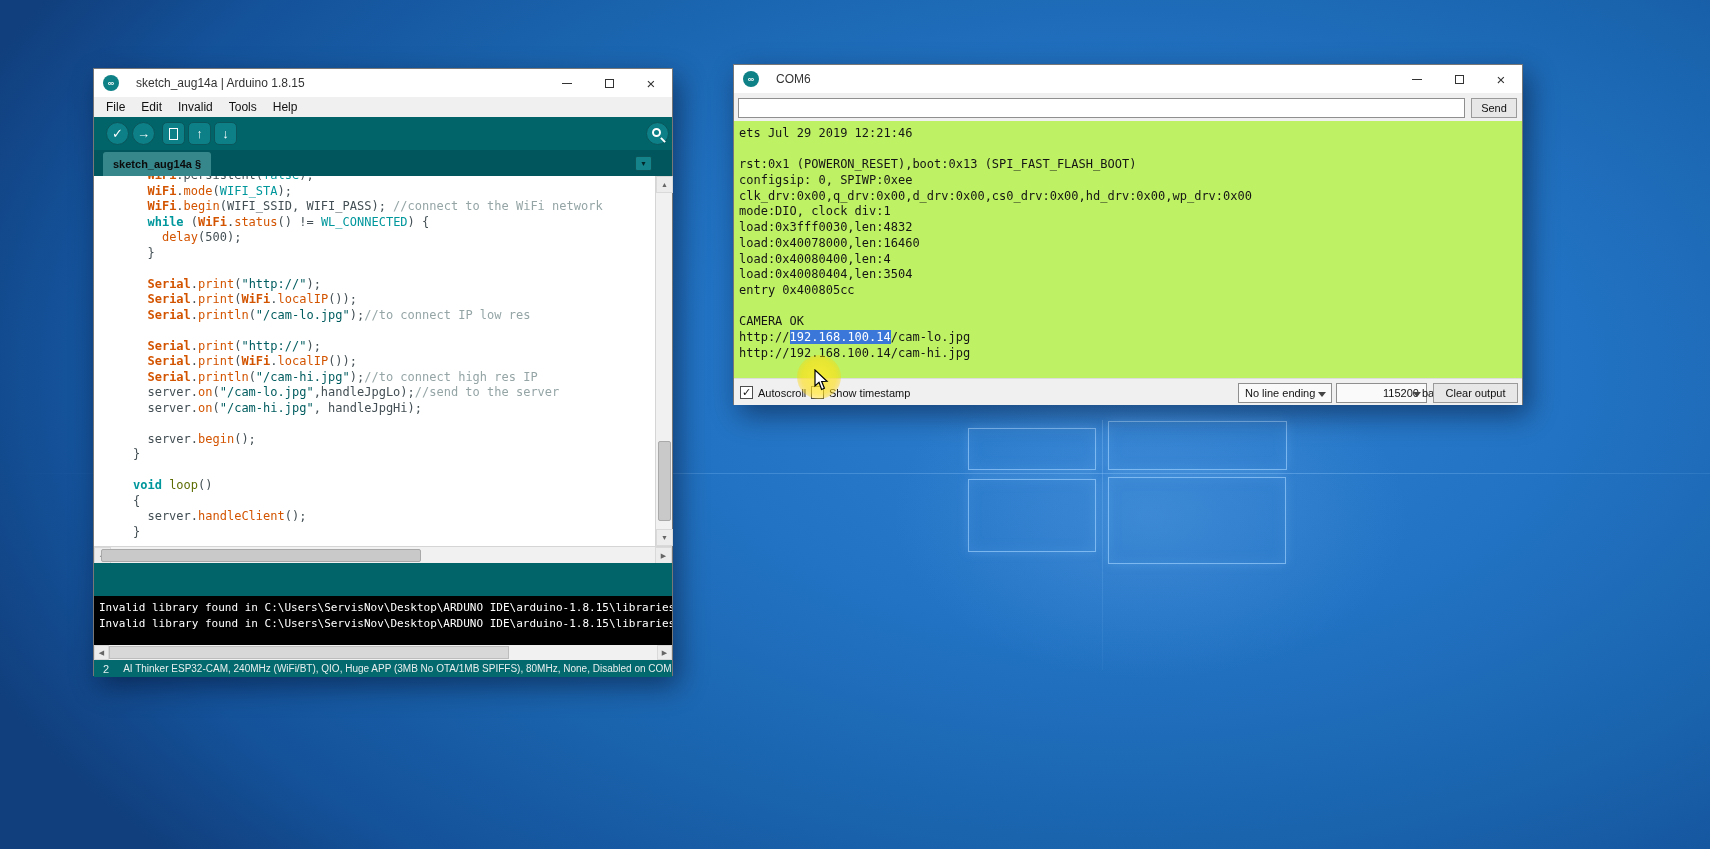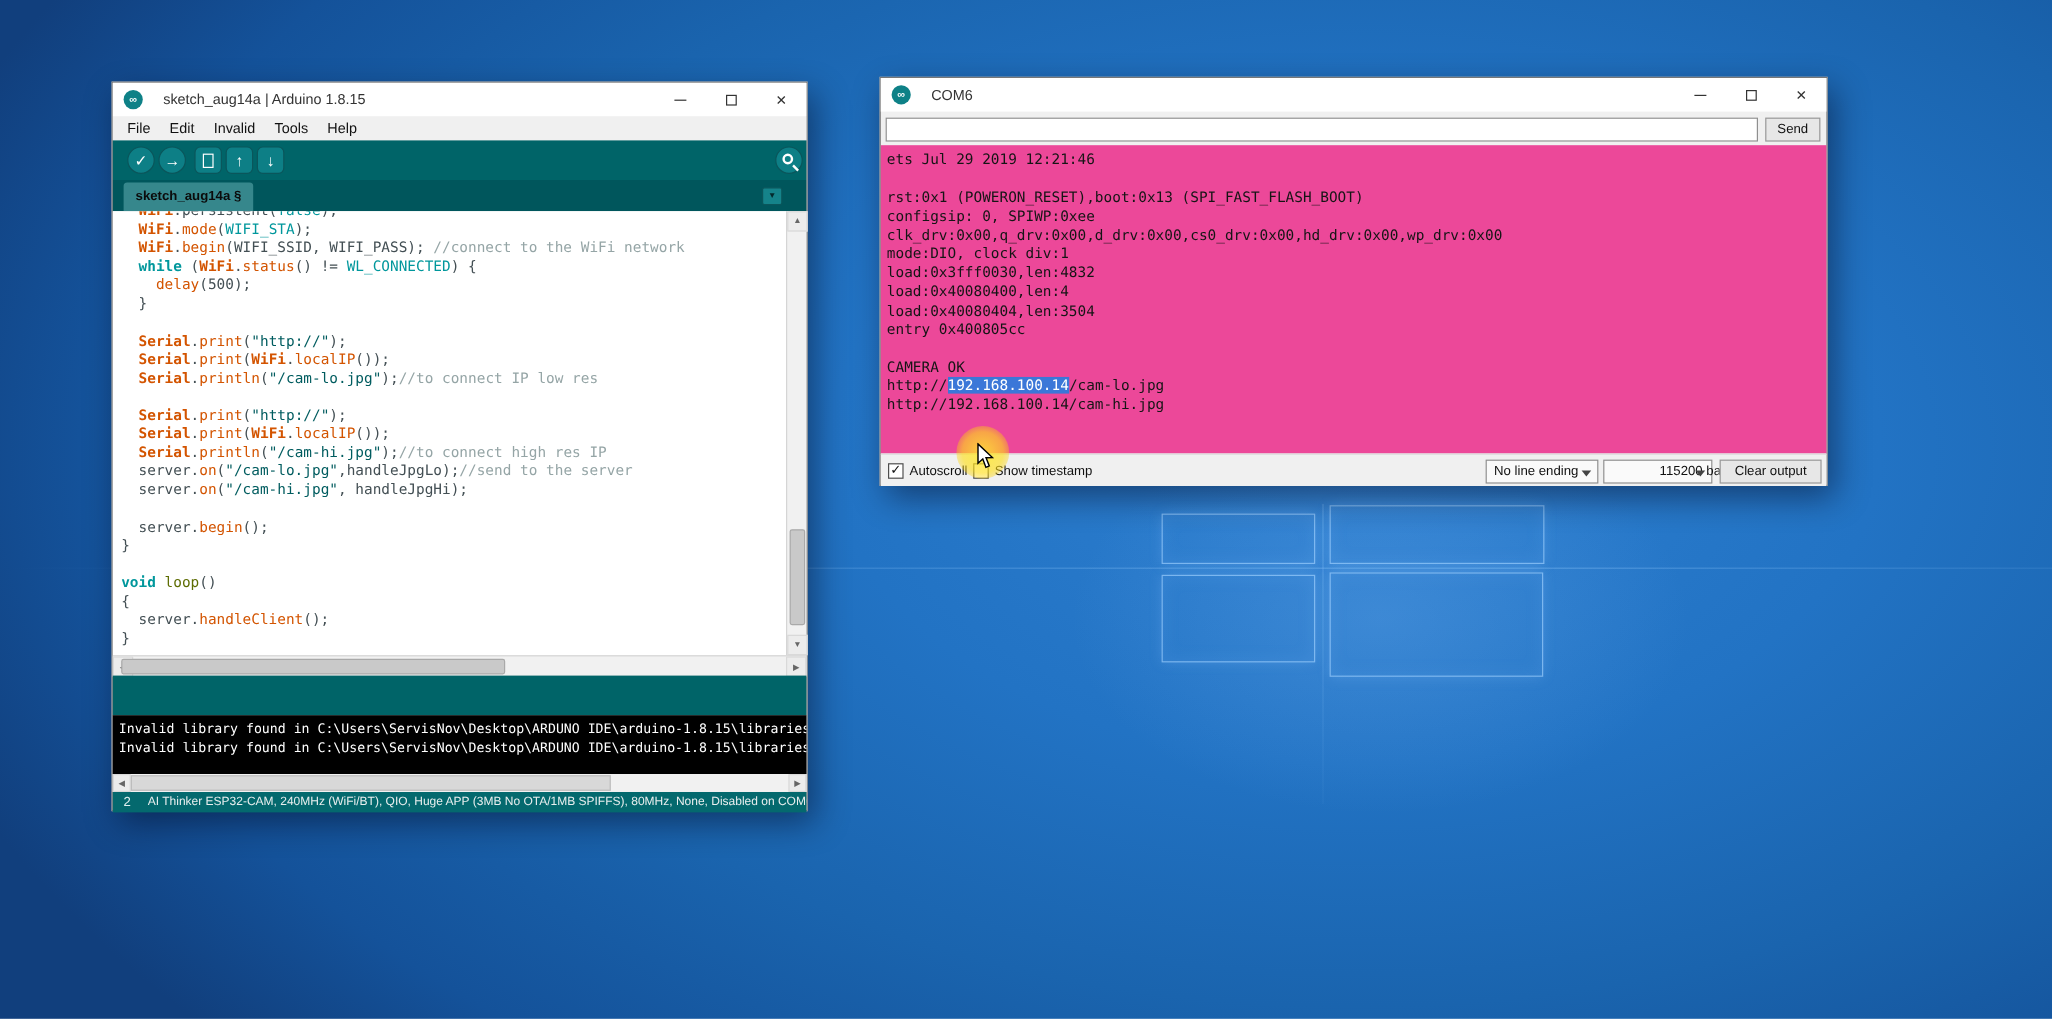--- a/index.html
+++ b/index.html
@@ -35,21 +35,21 @@
   .sheet{width:9px;height:12px;border:1.5px solid #fff;display:inline-block;}
   .mag{position:relative;width:9px;height:9px;border:2px solid #fff;border-radius:50%;display:inline-block;margin:-3px 3px 0 0;}
   .mag::after{content:"";position:absolute;width:2px;height:6px;background:#fff;transform:rotate(-45deg);left:8px;top:7px;}
   .tabstrip{position:absolute;left:0;top:81px;right:0;height:26px;background:#00565c;}
   .tab{position:absolute;left:9px;top:2px;height:24px;background:#36878c;border-radius:3px 3px 0 0;display:flex;align-items:center;padding:0 10px;font-size:11px;font-weight:bold;color:#0b0b0b;}
   .tabmenu{position:absolute;left:541px;top:6px;width:17px;height:15px;background:#15838a;border:1px solid #0a565b;border-radius:2px;display:flex;align-items:center;justify-content:center;}
   .tabmenu .chev{font-size:7px;color:#03282b;line-height:1;}
   .editor{position:absolute;left:0;top:107px;width:561px;height:370px;background:#fff;overflow:hidden;}
   .code{margin-top:-8px;padding-left:7px;}
   .cline{white-space:pre;overflow:hidden;}
-  .code .cline{height:15.5px;line-height:15.5px;font-family:"DejaVu Sans Mono","Liberation Mono",monospace;font-size:12px;color:#434f54;}
+  .code .cline{height:15.5px;line-height:15.5px;font-family:"DejaVu Sans Mono","Liberation Mono",monospace;font-size:12px;color:#434f54;margin-left:32px;}
   .cls{color:#d35400;font-weight:bold;}
   .fn{color:#d35400;}
   .kw{color:#00979c;font-weight:bold;}
   .kw3{color:#5e6d03;}
   .lit{color:#00979c;}
   .str{color:#005c5f;}
   .cmt{color:#95a5a6;}
   .vscroll{position:absolute;left:561px;top:107px;width:17px;height:370px;background:#f1f1f1;border-left:1px solid #d5d5d5;}
   .sarrow{position:absolute;width:17px;height:17px;display:flex;align-items:center;justify-content:center;font-size:7px;color:#666;background:#ececec;border:1px solid #d9d9d9;}
   .vscroll .up{left:0;top:0;}
@@ -69,21 +69,21 @@
   .cthumb{position:absolute;left:15px;top:1px;width:400px;height:13px;background:#d8d8d8;border:1px solid #bdbdbd;}
   .statusbar{position:absolute;left:0;top:591px;width:578px;height:17px;background:#04696e;display:flex;align-items:center;}
   .lineno{font-size:11px;color:#dff0f0;margin-left:9px;}
   .board{font-size:10px;color:#e8eeee;margin-left:14px;white-space:nowrap;overflow:hidden;}
 
   
   .serial{left:733px;top:64px;width:790px;height:341px;}
   .sendrow{position:absolute;left:0;top:33px;right:0;height:20px;}
   .sendinput{position:absolute;left:4px;top:0;width:727px;height:20px;border:1px solid #8f8f8f;background:#fff;font-size:12px;padding:0 4px;outline:none;font-family:"Liberation Sans",sans-serif;}
   .sendbtn{position:absolute;left:737px;top:0;width:46px;height:20px;background:#e7e7e7;border:1px solid #9a9a9a;font-size:11px;color:#111;font-family:"Liberation Sans",sans-serif;padding:0;}
-  .output{position:absolute;left:0;top:56px;width:788px;height:257px;background:#ec4899;overflow:hidden;padding:5px 0 0 5px;}
+  .output{position:absolute;left:0;top:56px;width:788px;height:257px;background:#bef264;overflow:hidden;padding:5px 0 0 5px;}
   .output .cline{height:15.7px;line-height:15.7px;font-family:"DejaVu Sans Mono","Liberation Mono",monospace;font-size:12px;color:#151515;}
   .sel{background:#3b77d8;color:#fff;}
   .bbar{position:absolute;left:0;top:313px;width:788px;height:27px;background:#f0f0f0;border-top:1px solid #dcdcdc;}
   .cb{position:absolute;top:7px;width:13px;height:13px;background:#fff;border:1px solid #4d4d4d;display:flex;align-items:center;justify-content:center;font-size:11px;color:#111;line-height:1;}
   .cblabel{position:absolute;top:8px;font-size:11px;color:#111;white-space:nowrap;}
   .combo{position:absolute;top:4px;height:20px;background:#fafafa;border:1px solid #8f8f8f;display:flex;align-items:center;padding-left:6px;}
   .cval{font-size:11px;color:#111;white-space:nowrap;}
   .dchev{position:absolute;right:5px;top:8px;width:0;height:0;border-left:4px solid transparent;border-right:4px solid transparent;border-top:5px solid #444;}
   .clearbtn{position:absolute;left:699px;top:4px;width:85px;height:20px;background:#e7e7e7;border:1px solid #9a9a9a;font-size:11px;color:#111;font-family:"Liberation Sans",sans-serif;padding:0;}
 
@@ -241,20 +241,21 @@
     </div>
     <div class="output">
       <div>
           <div class="cline"><span>ets Jul 29 2019 12:21:46</span></div>
           <div class="cline">&nbsp;</div>
           <div class="cline"><span>rst:0x1 (POWERON_RESET),boot:0x13 (SPI_FAST_FLASH_BOOT)</span></div>
           <div class="cline"><span>configsip: 0, SPIWP:0xee</span></div>
           <div class="cline"><span>clk_drv:0x00,q_drv:0x00,d_drv:0x00,cs0_drv:0x00,hd_drv:0x00,wp_drv:0x00</span></div>
           <div class="cline"><span>mode:DIO, clock div:1</span></div>
           <div class="cline"><span>load:0x3fff0030,len:4832</span></div>
+          <div class="cline"><span>load:0x40078000,len:16460</span></div>
           <div class="cline"><span>load:0x40080400,len:4</span></div>
           <div class="cline"><span>load:0x40080404,len:3504</span></div>
           <div class="cline"><span>entry 0x400805cc</span></div>
           <div class="cline">&nbsp;</div>
           <div class="cline"><span>CAMERA OK</span></div>
           <div class="cline"><span>http://</span><span class="sel">192.168.100.14</span><span>/cam-lo.jpg</span></div>
           <div class="cline"><span>http://192.168.100.14/cam-hi.jpg</span></div>
         </div>
     </div>
     <div class="bbar">

